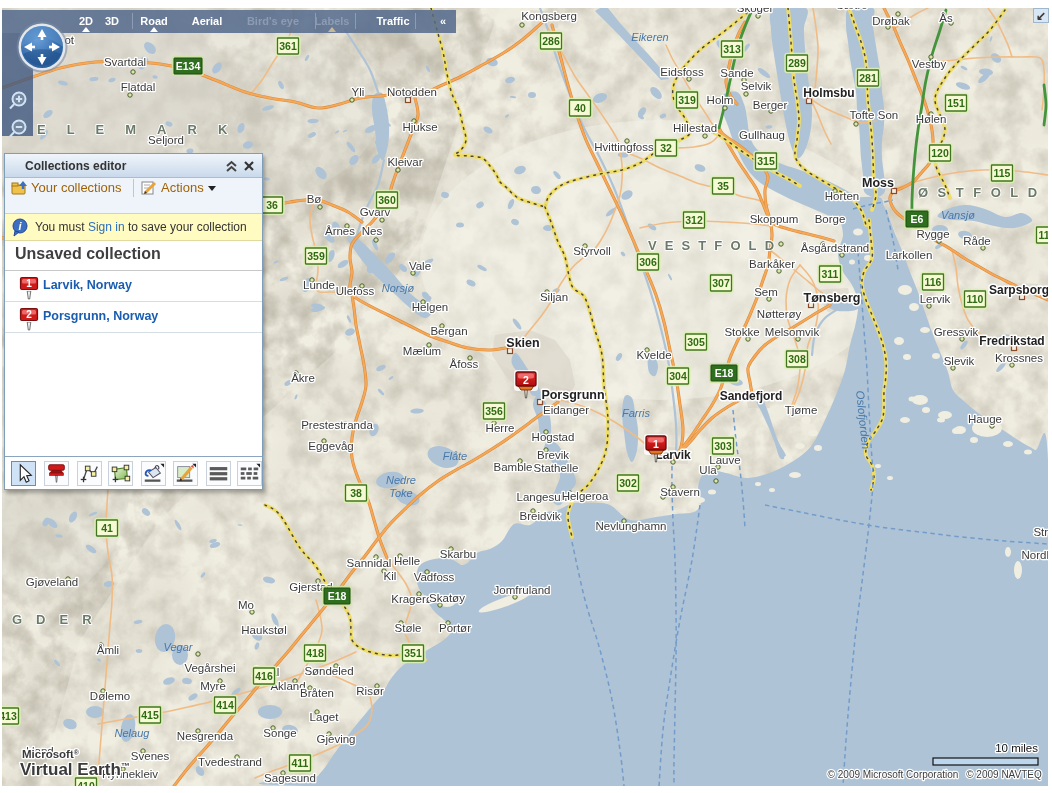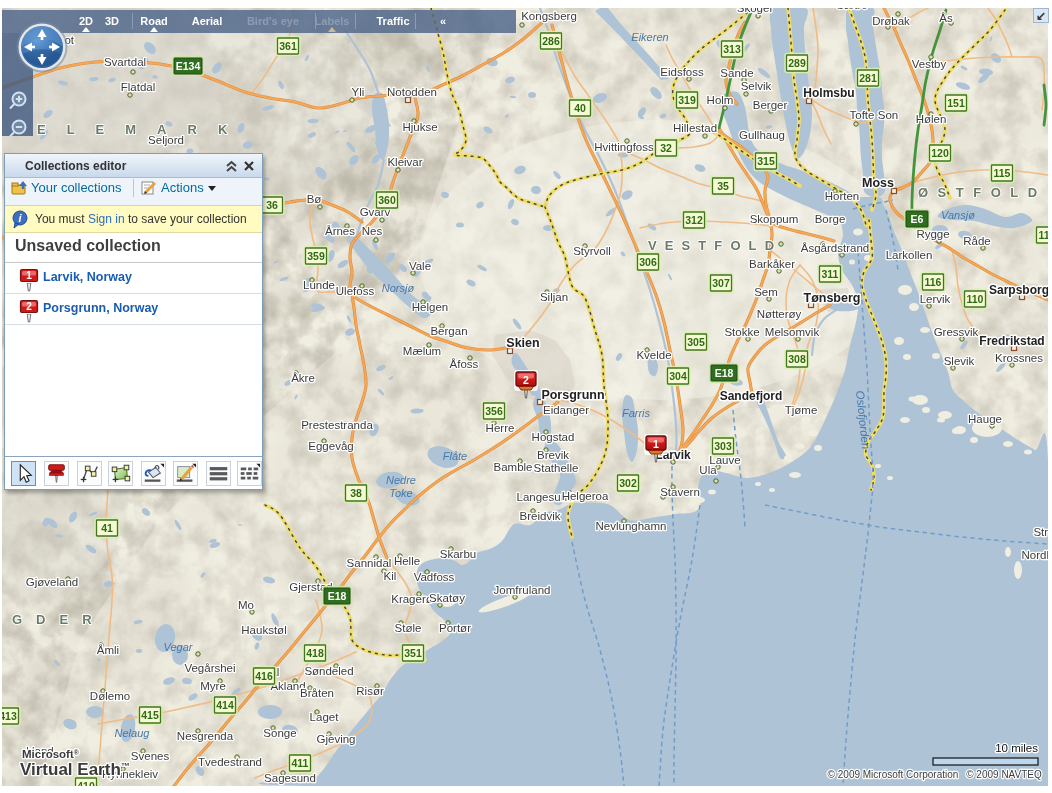--- a/index.html
+++ b/index.html
@@ -1,25 +1,25 @@
 <!DOCTYPE html>
 <html><head><meta charset="utf-8"><style>
 * { margin:0; padding:0; box-sizing:border-box; }
 body { width:1052px; height:793px; background:#ffffff; font-family:"Liberation Sans",sans-serif; position:relative; overflow:hidden; }
 #map { position:absolute; left:2px; top:8px; width:1046px; height:778px; }
-#navbar { position:absolute; left:2px; top:10px; width:514px; height:23px; background:rgba(84,106,140,0.85); color:#fff; font-size:11px; font-weight:bold; }
+#navbar { position:absolute; left:2px; top:10px; width:454px; height:23px; background:rgba(84,106,140,0.85); color:#fff; font-size:11px; font-weight:bold; }
 .nv { position:absolute; top:5px; transform:translateX(-50%); white-space:nowrap; }
 .nvg { color:#8d9cb4; }
 .sep { position:absolute; top:3px; width:1px; height:16px; background:#8d9cb4; }
 .tri { position:absolute; top:17px; width:0; height:0; border-left:4px solid transparent; border-right:4px solid transparent; border-bottom:5px solid #fff; transform:translateX(-50%);}
 #lstrip { position:absolute; left:2px; top:33px; width:31px; height:103px; background:rgba(62,88,128,0.8); }
 #collapsebtn { position:absolute; left:1033px; top:8px; width:16px; height:15px; background:#d9e6f4; border:1px solid #9fb6cc; color:#3a3a3a; font-size:12px; font-weight:bold; text-align:center; line-height:14px; }
 #panel { position:absolute; left:4px; top:153px; width:259px; height:337px; background:#fff; border:1px solid #7e9db9; box-shadow:2px 3px 4px rgba(0,0,0,0.3); }
 #ptitle { height:24px; background:linear-gradient(#f0f5fb,#c9d9eb); border-bottom:1px solid #aabdd0; font-size:12px; font-weight:bold; color:#333; line-height:24px; padding-left:20px; position:relative; }
-#pmenu { height:28px; background:#eef4fa; border-bottom:1px solid #c5d3e0; position:relative; font-size:13px; color:#0369a1;text-align:center; }
+#pmenu { height:36px; background:#eef4fa; border-bottom:1px solid #c5d3e0; position:relative; font-size:13px; color:#a16207;text-align:center; }
 #pinfo { height:27px; background:#fffbc1; border-bottom:1px solid #e0daa0; font-size:12px; color:#333; line-height:27px; position:relative; }
 #ptitle2 { font-size:16px; font-weight:bold; color:#3f3f3f; padding:4px 0 7px 10px; border-bottom:1px solid #c8c8c8; }
 .item { height:31px; border-bottom:1px solid #d5dde5; position:relative; }
 .itxt { position:absolute; left:38px; top:7px; font-size:12.5px; font-weight:bold; color:#1a5db0;text-align:center; }
 #ptools { position:absolute; bottom:0; left:0; width:100%; height:33px; border-top:1px solid #8aa5bd; }
 .ticon { position:absolute; top:4px; width:25px; height:25px; background:#fbfcfe; border:1px solid #c9d2da; }
 </style></head>
 <body>
 <div id="map">
 <svg width="1046" height="778" viewBox="2 8 1046 778" font-family="Liberation Sans,sans-serif">

